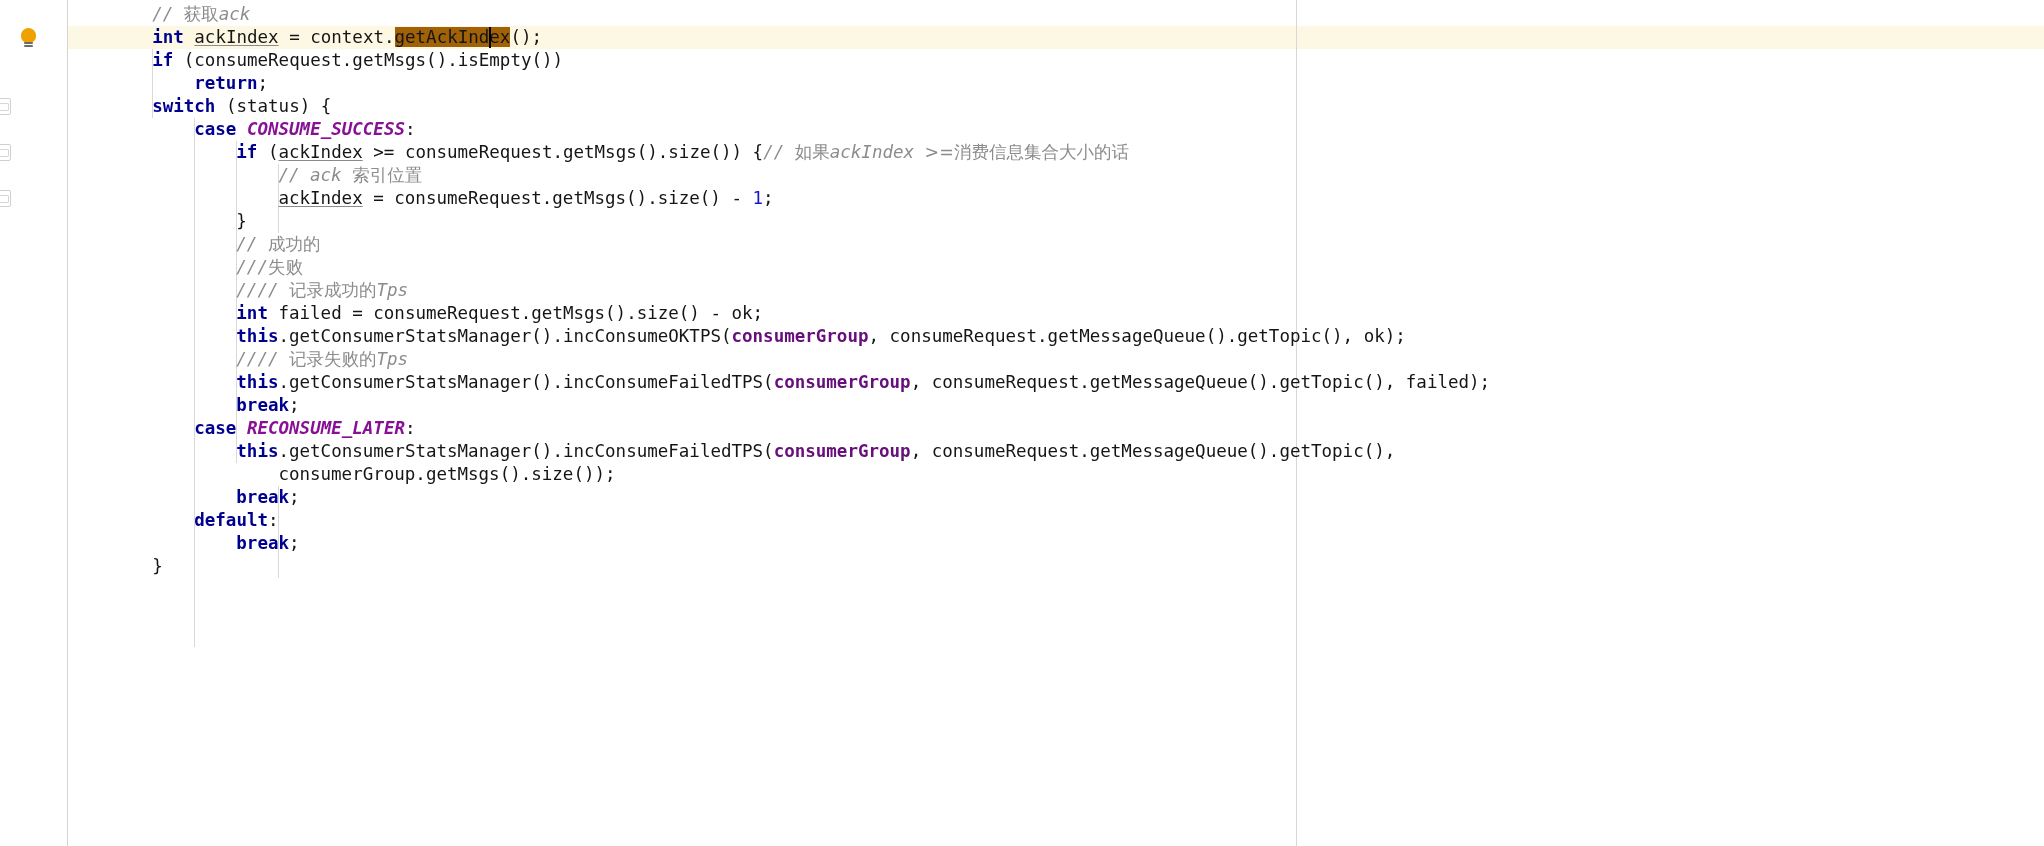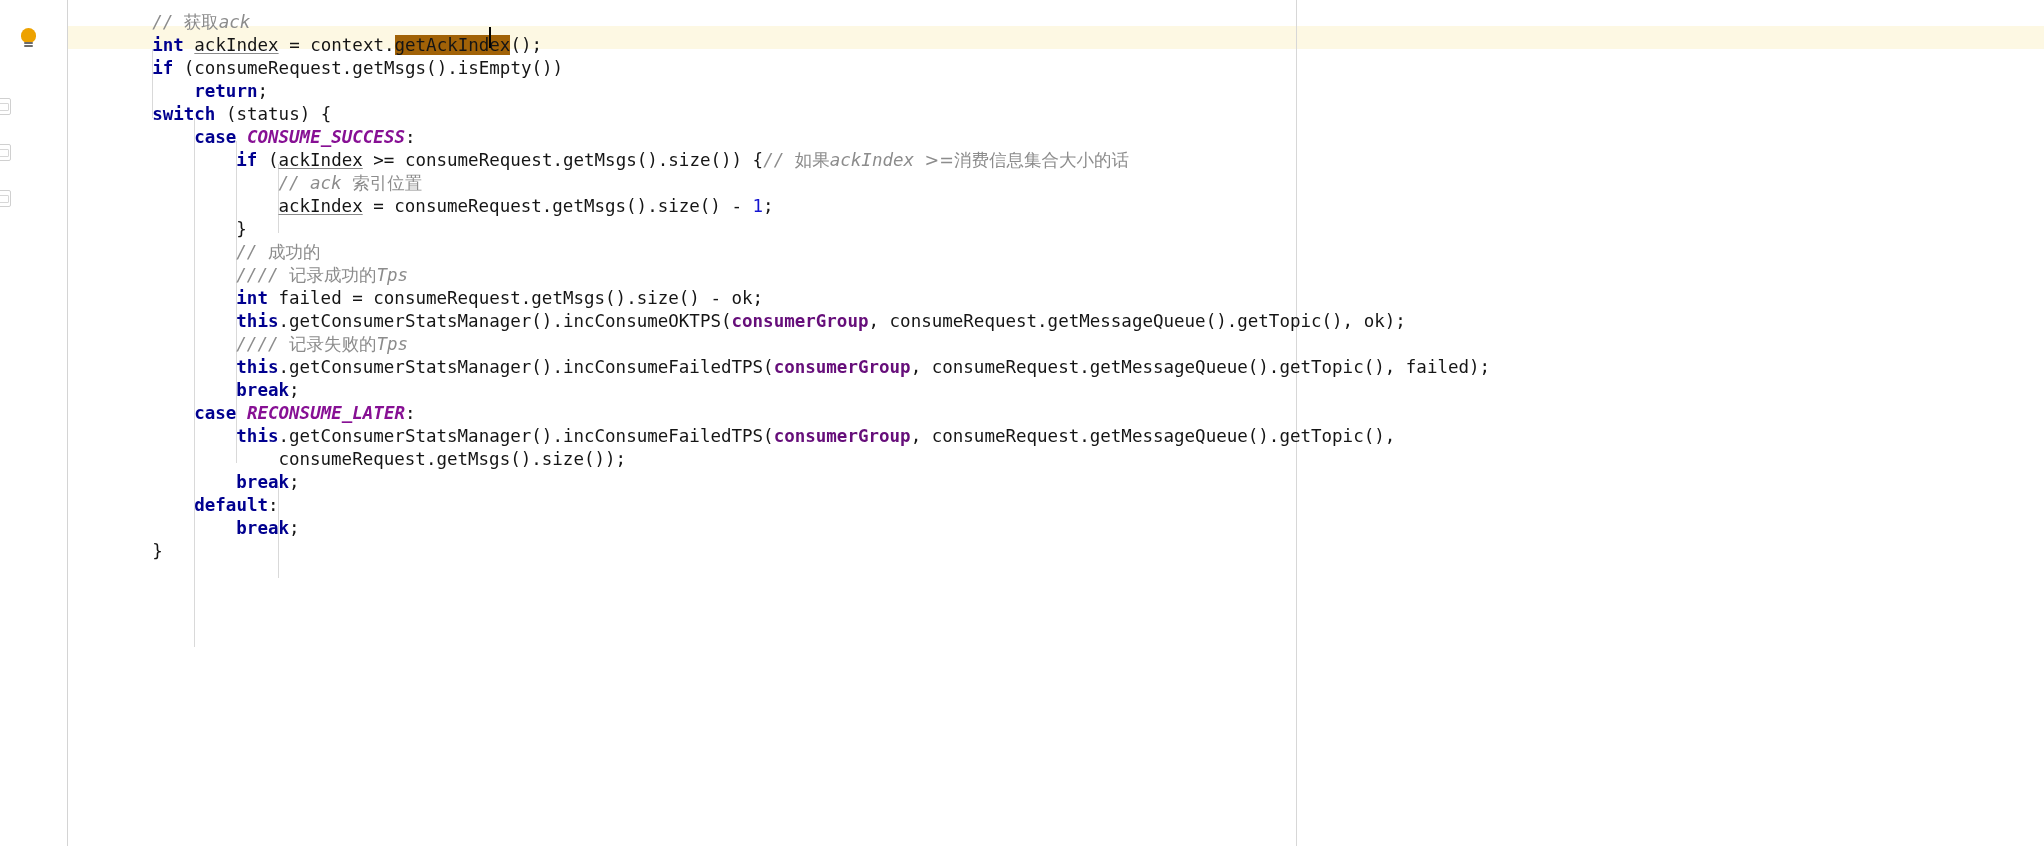--- a/index.html
+++ b/index.html
@@ -108,21 +108,21 @@
     width: 1px;
     background: #d9d9d9;
     z-index: 2;
   }
 
   
   #lines {
     position: absolute;
     left: 0; top: 0;
     z-index: 5;
-    padding-top: 11px;
+    padding-top: 3px;
   }
   .code-line {
     height: 23px;
     line-height: 23px;
     white-space: pre;
     font-size: 17.5px;
     font-family: "DejaVu Sans Mono", "Liberation Mono", monospace;
     color: #151515;
     letter-spacing: 0px;
   }
@@ -184,29 +184,30 @@
         <div class="code-line" style="padding-left: 84.16px;"><span class="kw">int</span><span class="plain"> </span><span class="localv">ackIndex</span><span class="plain"> = context.</span><span class="sel">getAckIndex</span><span class="plain">();</span></div>
         <div class="code-line" style="padding-left: 84.16px;"><span class="kw">if</span><span class="plain"> (consumeRequest.getMsgs().isEmpty())</span></div>
         <div class="code-line" style="padding-left: 126.24px;"><span class="kw">return</span><span class="plain">;</span></div>
         <div class="code-line" style="padding-left: 84.16px;"><span class="kw">switch</span><span class="plain"> (status) {</span></div>
         <div class="code-line" style="padding-left: 126.24px;"><span class="kw">case</span><span class="plain"> </span><span class="enumc">CONSUME_SUCCESS</span><span class="plain">:</span></div>
         <div class="code-line" style="padding-left: 168.32px;"><span class="kw">if</span><span class="plain"> (</span><span class="localv">ackIndex</span><span class="plain"> &gt;= consumeRequest.getMsgs().size()) {</span><span class="cmt">// </span><span class="cmt-cn">如果</span><span class="cmt">ackIndex </span><span class="cmt-cn">&gt;=消费信息集合大小的话</span></div>
         <div class="code-line" style="padding-left: 210.4px;"><span class="cmt">// ack </span><span class="cmt-cn">索引位置</span></div>
         <div class="code-line" style="padding-left: 210.4px;"><span class="localv">ackIndex</span><span class="plain"> = consumeRequest.getMsgs().size() - </span><span class="num">1</span><span class="plain">;</span></div>
         <div class="code-line" style="padding-left: 168.32px;"><span class="plain">}</span></div>
         <div class="code-line" style="padding-left: 168.32px;"><span class="cmt">// </span><span class="cmt-cn">成功的</span></div>
+        <div class="code-line" style="padding-left: 168.32px;"><span class="cmt">///</span><span class="cmt-cn">失败</span></div>
         <div class="code-line" style="padding-left: 168.32px;"><span class="cmt">//// </span><span class="cmt-cn">记录成功的</span><span class="cmt">Tps</span></div>
         <div class="code-line" style="padding-left: 168.32px;"><span class="kw">int</span><span class="plain"> failed = consumeRequest.getMsgs().size() - ok;</span></div>
         <div class="code-line" style="padding-left: 168.32px;"><span class="kw">this</span><span class="plain">.getConsumerStatsManager().incConsumeOKTPS(</span><span class="param">consumerGroup</span><span class="plain">, consumeRequest.getMessageQueue().getTopic(), ok);</span></div>
         <div class="code-line" style="padding-left: 168.32px;"><span class="cmt">//// </span><span class="cmt-cn">记录失败的</span><span class="cmt">Tps</span></div>
         <div class="code-line" style="padding-left: 168.32px;"><span class="kw">this</span><span class="plain">.getConsumerStatsManager().incConsumeFailedTPS(</span><span class="param">consumerGroup</span><span class="plain">, consumeRequest.getMessageQueue().getTopic(), failed);</span></div>
         <div class="code-line" style="padding-left: 168.32px;"><span class="kw">break</span><span class="plain">;</span></div>
         <div class="code-line" style="padding-left: 126.24px;"><span class="kw">case</span><span class="plain"> </span><span class="enumc">RECONSUME_LATER</span><span class="plain">:</span></div>
         <div class="code-line" style="padding-left: 168.32px;"><span class="kw">this</span><span class="plain">.getConsumerStatsManager().incConsumeFailedTPS(</span><span class="param">consumerGroup</span><span class="plain">, consumeRequest.getMessageQueue().getTopic(),</span></div>
-        <div class="code-line" style="padding-left: 210.4px;"><span class="plain">consumeRequest.getMsgs().size());</span></div>
+        <div class="code-line" style="padding-left: 210.4px;"><span class="plain">consumerGroup.getMsgs().size());</span></div>
         <div class="code-line" style="padding-left: 168.32px;"><span class="kw">break</span><span class="plain">;</span></div>
         <div class="code-line" style="padding-left: 126.24px;"><span class="kw">default</span><span class="plain">:</span></div>
         <div class="code-line" style="padding-left: 168.32px;"><span class="kw">break</span><span class="plain">;</span></div>
         <div class="code-line" style="padding-left: 84.16px;"><span class="plain">}</span></div>
       </div>
     <div id="caret" style="display: block; left: 421px; top: 27px;"></div>
   </div>
 
 </div>
 

